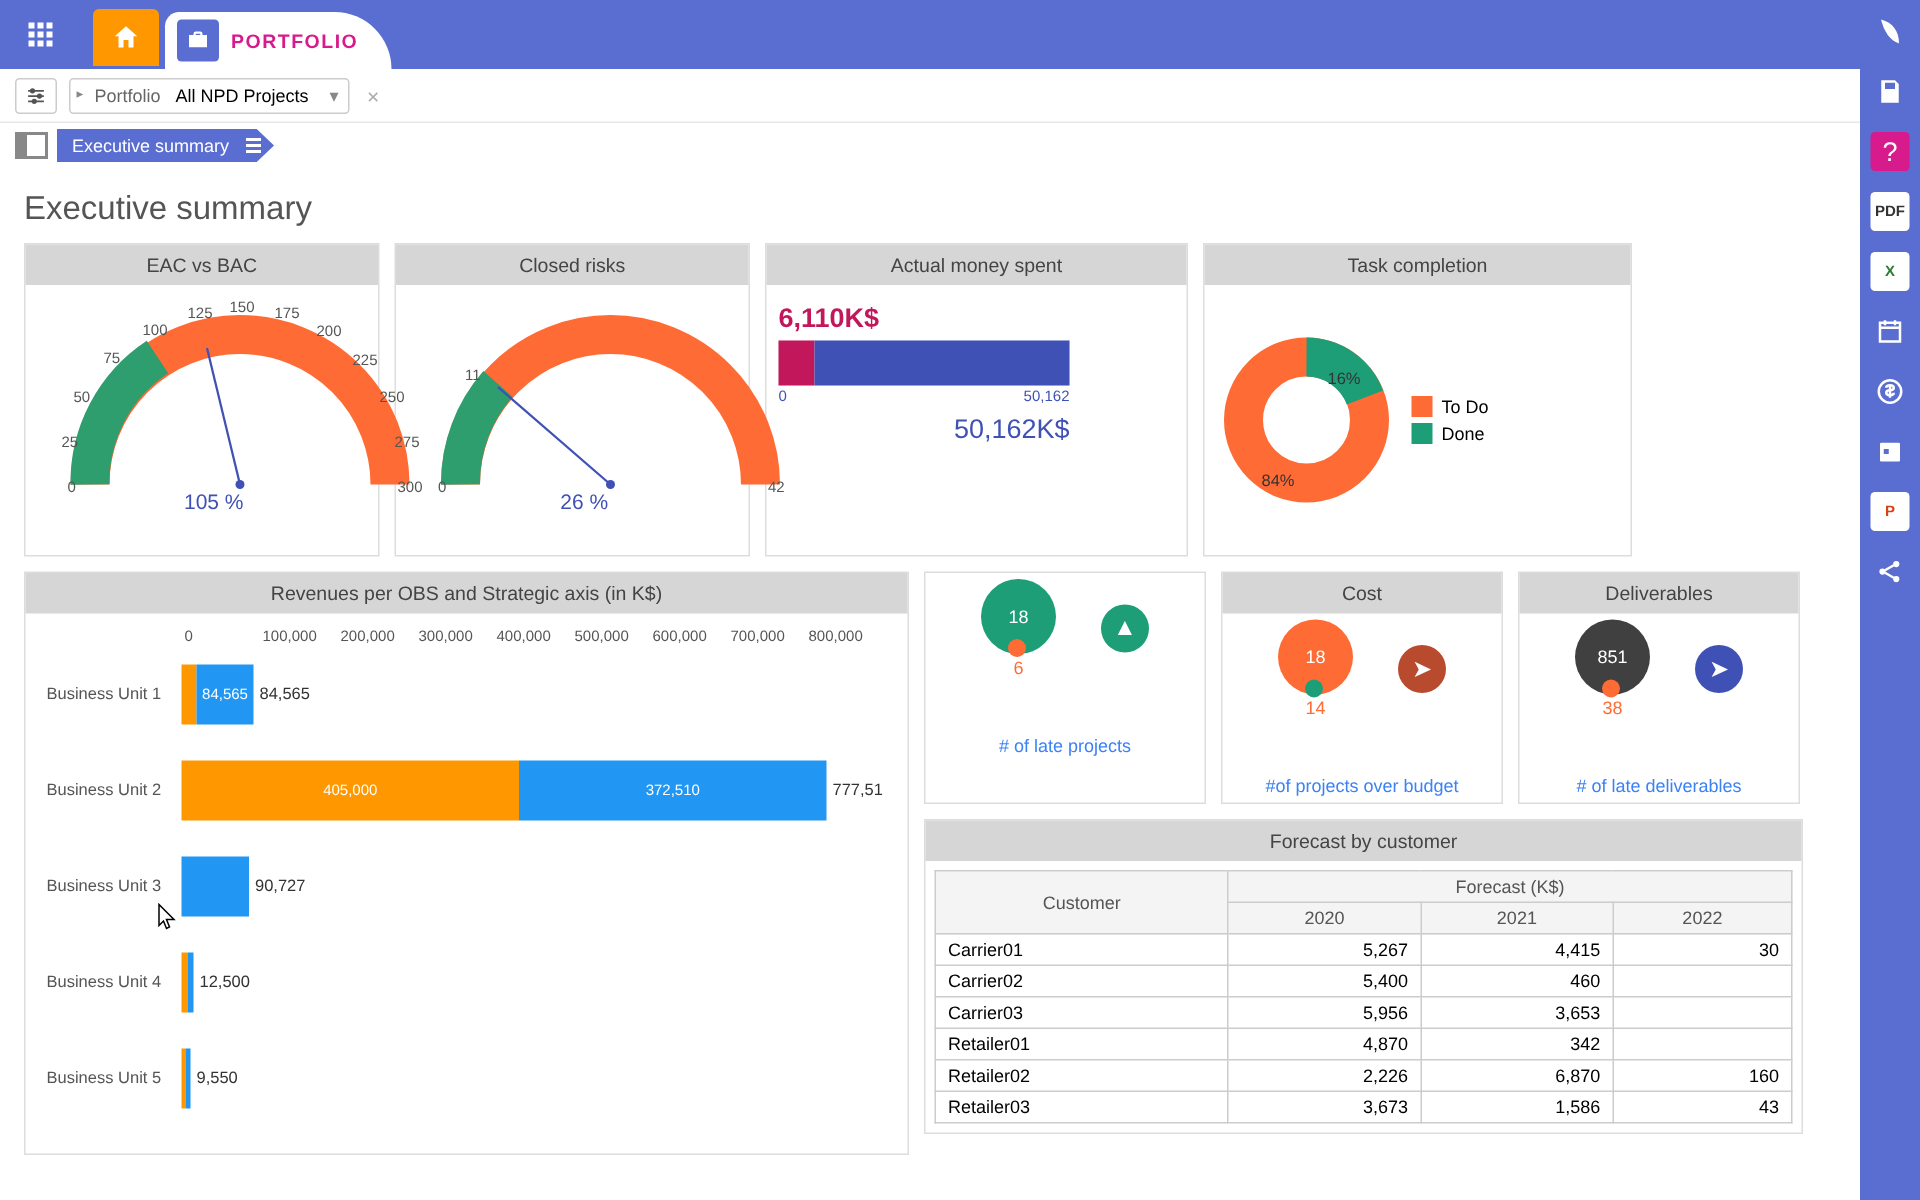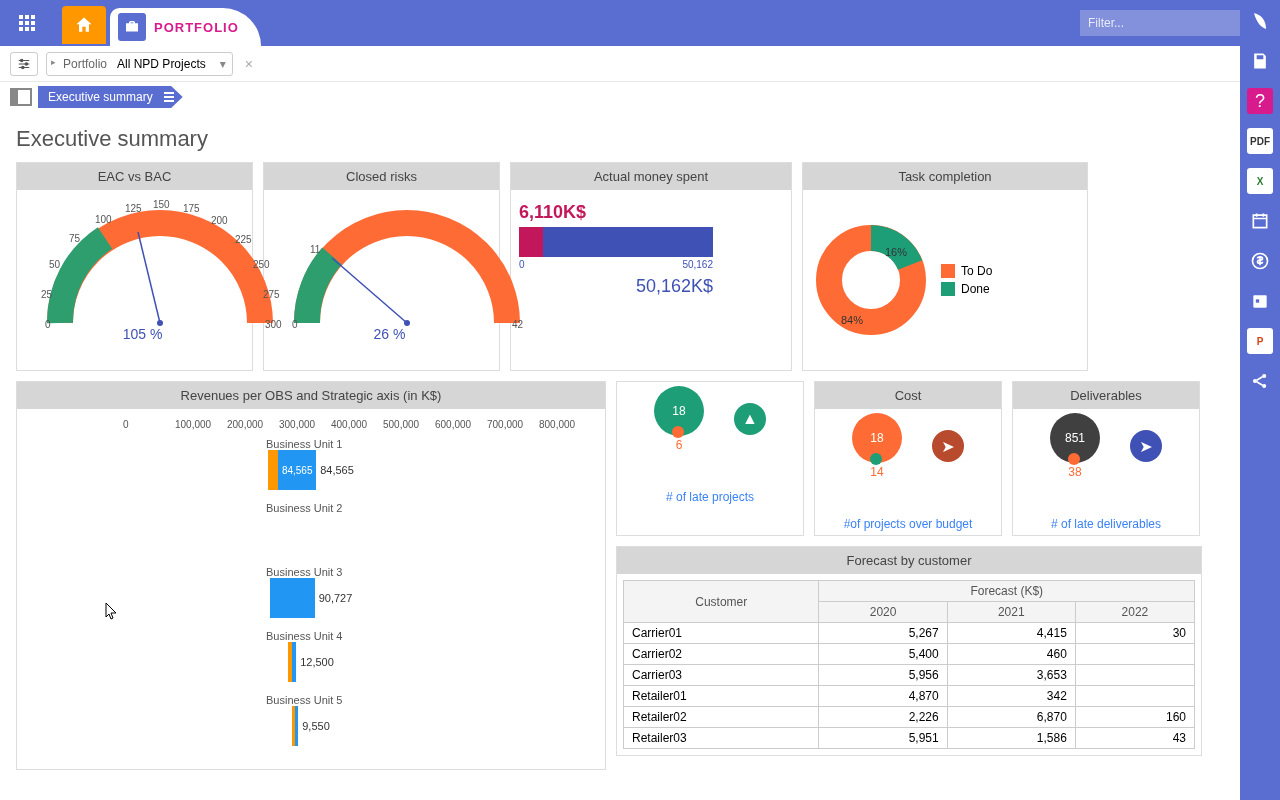--- a/index.html
+++ b/index.html
@@ -63,21 +63,21 @@
 .donut-card { width: 286px; }
 .donut-body { height: 180px; display: flex; align-items: center; gap: 10px; }
 .donut-legend { font-size: 12px; }
 .donut-legend div { display: flex; align-items: center; gap: 6px; margin: 4px 0; }
 .donut-legend .sw { width: 14px; height: 14px; }
 
 .revenue-card { width: 590px; }
 .revenue-body { height: 360px; padding: 10px 14px; }
 .rev-axis { display: flex; font-size: 10px; color: #555; margin-left: 92px; gap: 0; margin-bottom: 8px; }
 .rev-axis span { width: 53px; text-align: left; }
-.rev-row { display: flex; align-items: center; height: 50px; margin-bottom: 14px; font-size: 11px; flex-direction: column; }
+.rev-row { display: flex; align-items: center; height: 50px; margin-bottom: 14px; font-size: 11px; }
 .rev-label { width: 90px; color: #555; }
 .rev-bars { display: flex; align-items: center; position: relative; }
 .rev-bar { height: 40px; display: flex; align-items: center; justify-content: center; color: #fff; font-size: 10px; }
 .rev-total { margin-left: 4px; color: #333; }
 
 .kpi-card { width: 188px; }
 .kpi-body { height: 126px; display: flex; flex-direction: column; align-items: center; padding: 4px; }
 .kpi-top { display: flex; align-items: center; gap: 30px; }
 .kpi-circle { width: 50px; height: 50px; border-radius: 50%; position: relative; display: flex; align-items: center; justify-content: center; color: #fff; font-size: 12px; }
 .kpi-dot { width: 12px; height: 12px; border-radius: 50%; background: #ff6b35; position: absolute; }
@@ -116,23 +116,20 @@
         <path d="M12 3l9 8h-3v9h-4v-6h-4v6H6v-9H3z"></path>
       </svg>
   </div>
   <div class="tab-active">
     <div class="tab-icon">
       <svg width="18" height="18" viewBox="0 0 24 24" fill="#fff">
           <path d="M10 4h4a2 2 0 012 2v1h4v11H4V7h4V6a2 2 0 012-2zm0 3h4V6h-4v1z"></path>
         </svg>
     </div>
     <span class="tab-label">PORTFOLIO</span>
-  </div>
-  <div class="filter-box">
-    <input type="text" placeholder="Filter..." style="">
   </div>
 </div>
 
 <div class="right-rail">
   <div class="ri">
       <svg width="24" height="24" viewBox="0 0 24 24" fill="#fff">
         <path d="M6 4c8 2 12 8 12 16-6-2-10-8-12-16z"></path>
       </svg>
     </div>
   <div class="ri">
@@ -307,20 +304,25 @@
             <div class="rev-row">
               <div class="rev-label">Business Unit 1</div>
               <div class="rev-bars">
                 <div class="rev-bar" style="background:#ff9800;width:10px"></div>
                 <div class="rev-bar" style="background:#2196f3;width:38px">84,565</div>
                 <span class="rev-total">84,565</span>
               </div>
             </div>
             <div class="rev-row">
               <div class="rev-label">Business Unit 2</div>
+              <div class="rev-bars">
+                <div class="rev-bar" style="background:#ff9800;width:225px">405,000</div>
+                <div class="rev-bar" style="background:#2196f3;width:205px">372,510</div>
+                <span class="rev-total">777,51</span>
+              </div>
             </div>
             <div class="rev-row">
               <div class="rev-label">Business Unit 3</div>
               <div class="rev-bars">
                 <div class="rev-bar" style="background:#2196f3;width:45px"></div>
                 <span class="rev-total">90,727</span>
               </div>
             </div>
             <div class="rev-row">
               <div class="rev-label">Business Unit 4</div>
@@ -437,21 +439,21 @@
                   <td class="num"></td>
                 </tr>
                 <tr>
                   <td>Retailer02</td>
                   <td class="num">2,226</td>
                   <td class="num">6,870</td>
                   <td class="num">160</td>
                 </tr>
                 <tr>
                   <td>Retailer03</td>
-                  <td class="num">5,951</td>
+                  <td class="num">3,673</td>
                   <td class="num">1,586</td>
                   <td class="num">43</td>
                 </tr>
               </tbody>
           </table>
         </div>
       </div>
     </div>
   </div>
 </div>

